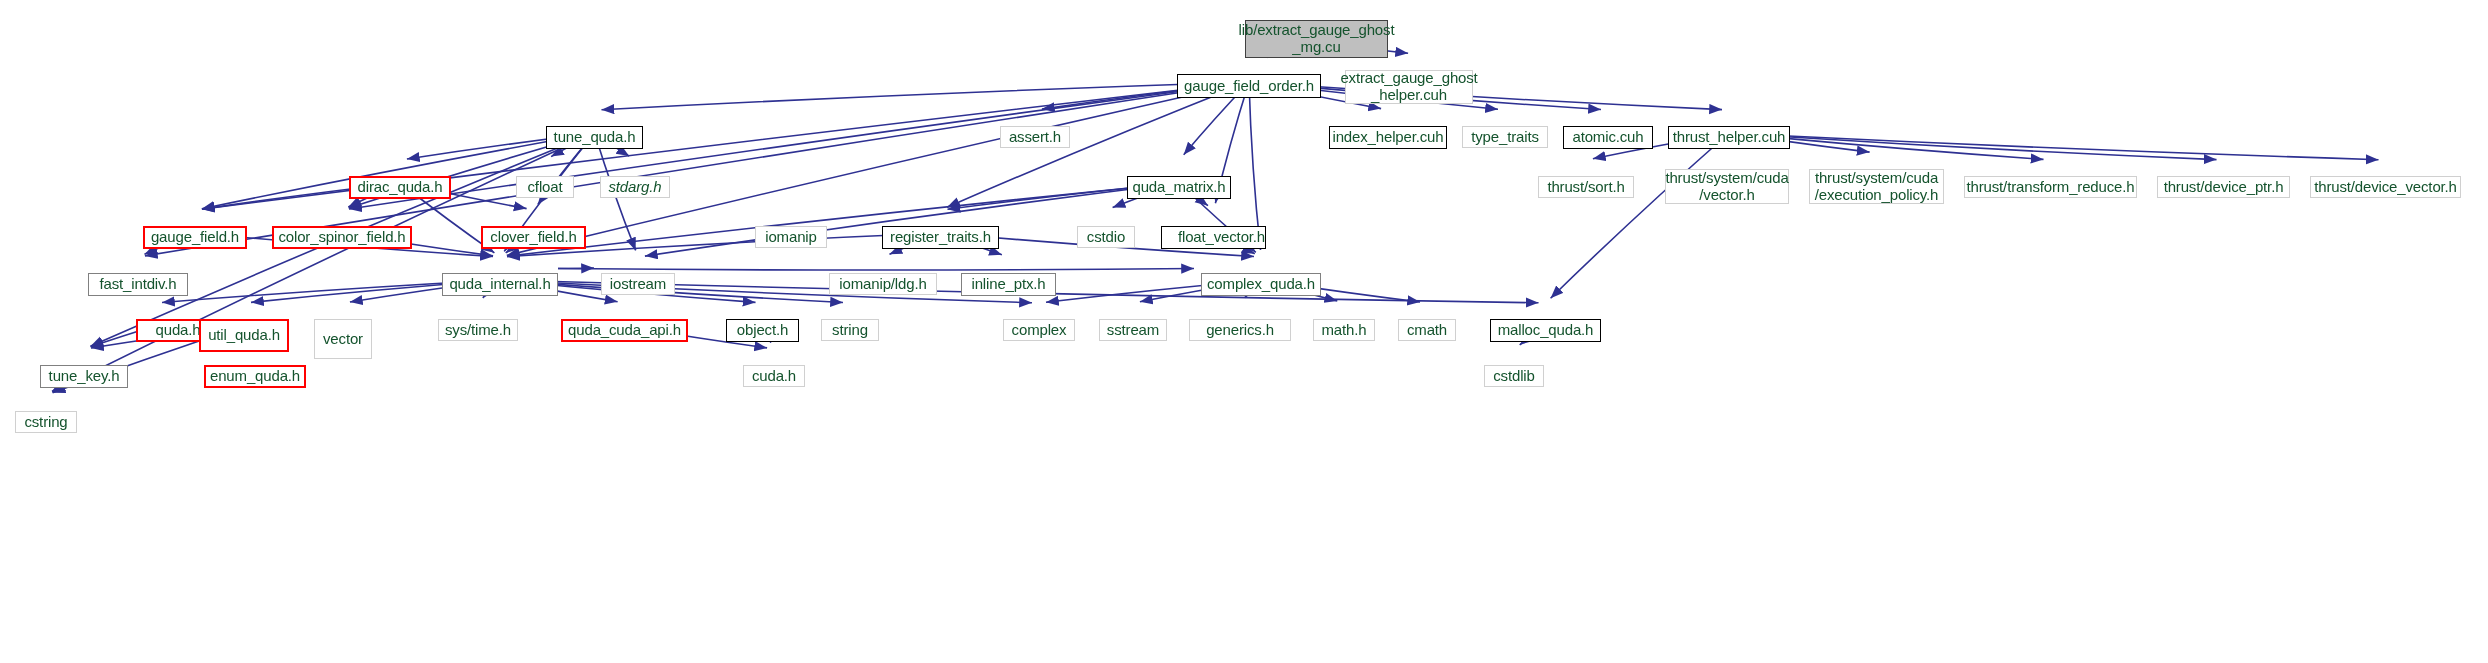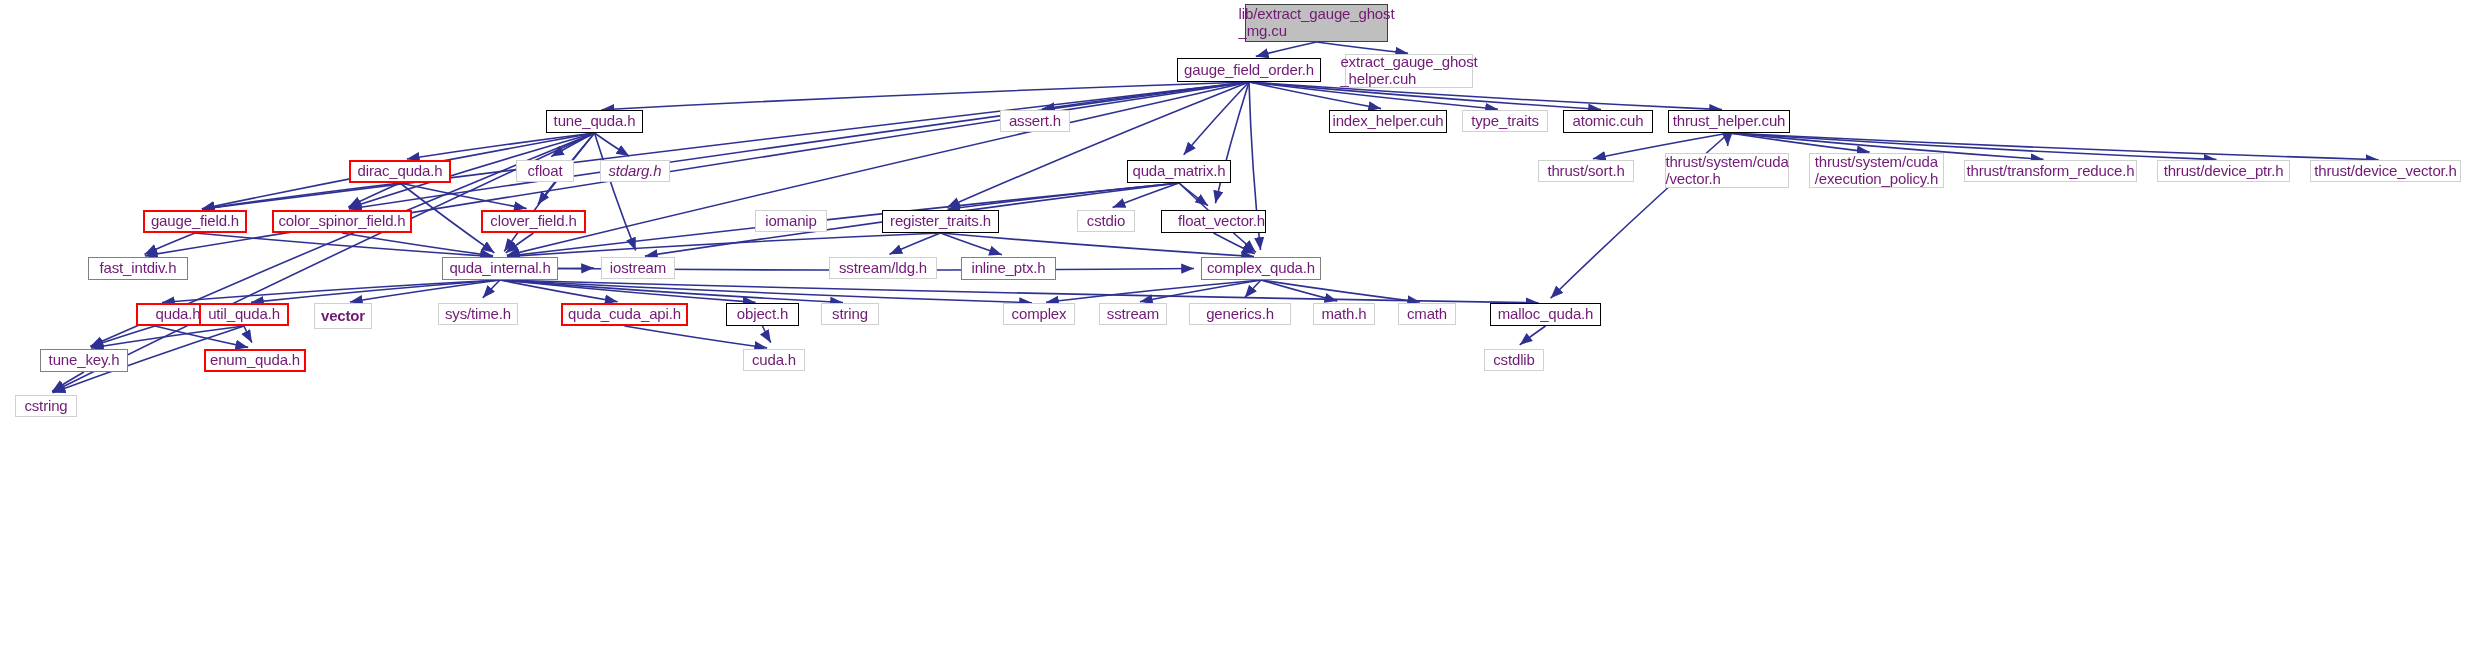--- a/index.html
+++ b/index.html
@@ -22,29 +22,30 @@
     width: 2488px;
     height: 663px;
     pointer-events: none;
   }
   .node {
     position: absolute;
     box-sizing: border-box;
     display: flex;
     align-items: center;
     justify-content: center;
-    text-align: left;
+    text-align: center;
     font-size: 15px;
     line-height: 1.12;
-    color: #701a75;
+    color: #14532d;
     background: #ffffff;
     border: 1px solid #c0c0c0;
     white-space: pre-line;
     letter-spacing: -0.15px;
     z-index: 2;
+    margin-top: 16px;
   }
   .node.b-black  { border: 1.6px solid #000000; }
   .node.b-red    { border: 2px solid #ff0000; }
   .node.b-gray   { border: 1.4px solid #808080; }
   .node.b-light  { border: 1.1px solid #d0d0d0; }
   .node.f-gray   { background: #bfbfbf; border: 1.6px solid #404040; }
 </style>
 </head>
 <body>
 
@@ -162,26 +163,26 @@
       <div class="node b-red" style="left: 143px; top: 210px; width: 104px; height: 23px;">gauge_field.h</div>
       <div class="node b-red" style="left: 272px; top: 210px; width: 140px; height: 23px;">color_spinor_field.h</div>
       <div class="node b-red" style="left: 481px; top: 210px; width: 105px; height: 23px;">clover_field.h</div>
       <div class="node b-light" style="left: 755px; top: 210px; width: 72px; height: 22px;">iomanip</div>
       <div class="node b-black" style="left: 882px; top: 210px; width: 117px; height: 23px;">register_traits.h</div>
       <div class="node b-light" style="left: 1077px; top: 210px; width: 58px; height: 22px;">cstdio</div>
       <div class="node b-black" style="left: 1161px; top: 210px; width: 105px; height: 23px; padding-left: 16px;">float_vector.h</div>
       <div class="node b-gray" style="left: 88px; top: 257px; width: 100px; height: 23px;">fast_intdiv.h</div>
       <div class="node b-gray" style="left: 442px; top: 257px; width: 116px; height: 23px;">quda_internal.h</div>
       <div class="node b-light" style="left: 601px; top: 257px; width: 74px; height: 22px;">iostream</div>
-      <div class="node b-light" style="left: 829px; top: 257px; width: 108px; height: 22px;">sstream/ldg.h</div>
+      <div class="node b-light" style="left: 829px; top: 257px; width: 108px; height: 22px;">iomanip/ldg.h</div>
       <div class="node b-gray" style="left: 961px; top: 257px; width: 95px; height: 23px;">inline_ptx.h</div>
       <div class="node b-gray" style="left: 1201px; top: 257px; width: 120px; height: 23px;">complex_quda.h</div>
       <div class="node b-red" style="left: 136px; top: 303px; width: 84px; height: 23px;">quda.h</div>
-      <div class="node b-red" style="left: 199px; top: 303px; width: 90px; height: 23px;">util_quda.h</div>
-      <div class="node b-light" style="left: 314px; top: 303px; width: 58px; height: 26px; font-weight: bold;">vector</div>
+      <div class="node b-red" style="left: 199px; top: 303px; width: 90px; height: 33px;">util_quda.h</div>
+      <div class="node b-light" style="left: 314px; top: 303px; width: 58px; height: 40px;">vector</div>
       <div class="node b-light" style="left: 438px; top: 303px; width: 80px; height: 22px;">sys/time.h</div>
       <div class="node b-red" style="left: 561px; top: 303px; width: 127px; height: 23px;">quda_cuda_api.h</div>
       <div class="node b-black" style="left: 726px; top: 303px; width: 73px; height: 23px;">object.h</div>
       <div class="node b-light" style="left: 821px; top: 303px; width: 58px; height: 22px;">string</div>
       <div class="node b-light" style="left: 1003px; top: 303px; width: 72px; height: 22px;">complex</div>
       <div class="node b-light" style="left: 1099px; top: 303px; width: 68px; height: 22px;">sstream</div>
       <div class="node b-light" style="left: 1189px; top: 303px; width: 102px; height: 22px;">generics.h</div>
       <div class="node b-light" style="left: 1313px; top: 303px; width: 62px; height: 22px;">math.h</div>
       <div class="node b-light" style="left: 1398px; top: 303px; width: 58px; height: 22px;">cmath</div>
       <div class="node b-black" style="left: 1490px; top: 303px; width: 111px; height: 23px;">malloc_quda.h</div>

